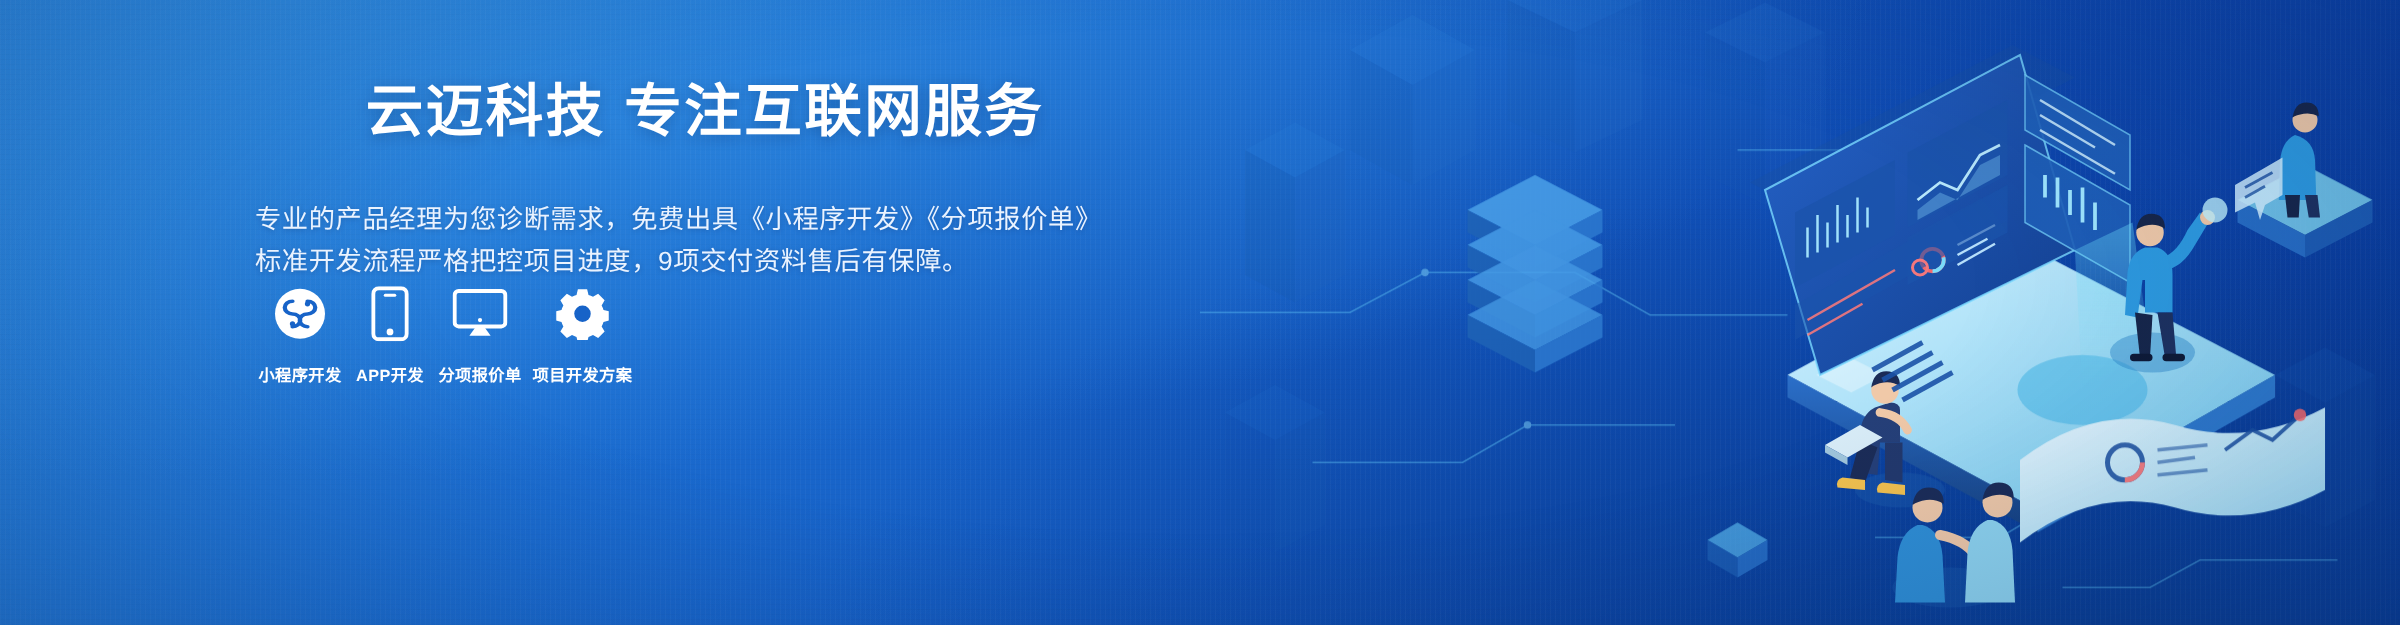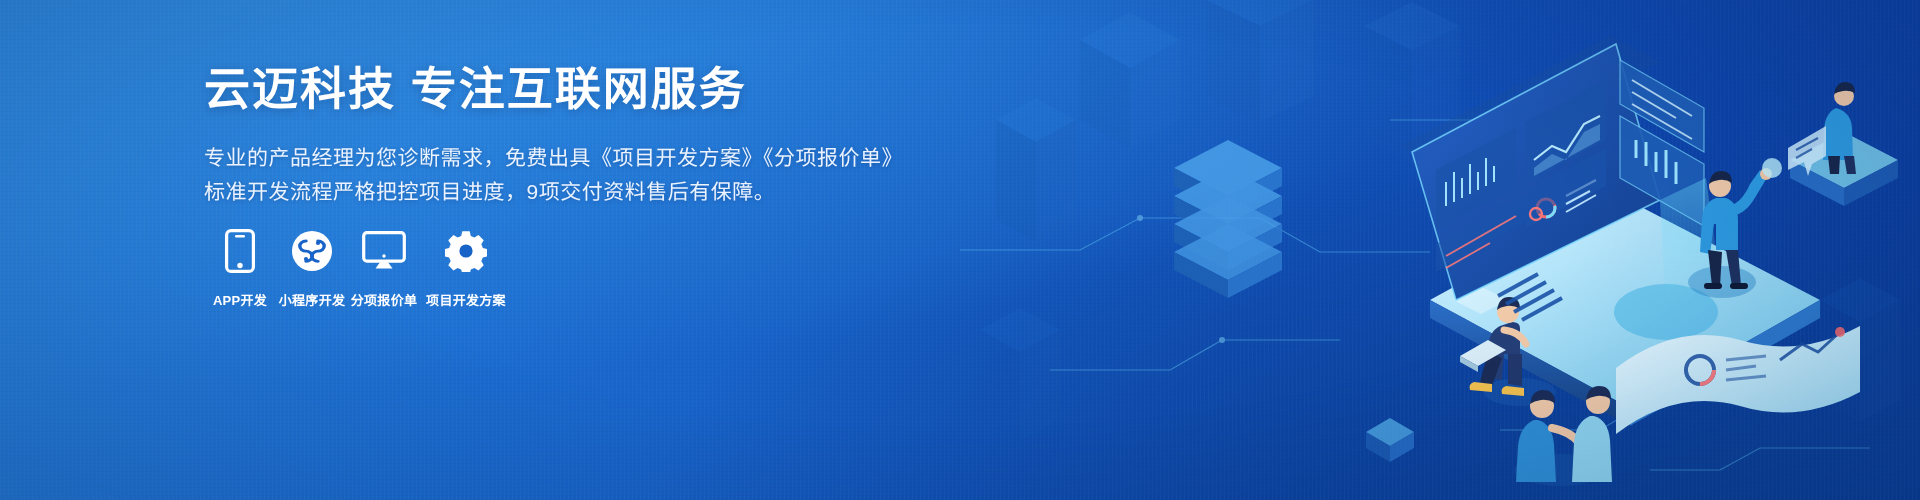--- a/index.html
+++ b/index.html
@@ -30,23 +30,24 @@
   }
 
   
   .copy{position:absolute;left:204px;top:64px;width:720px;}
   .headline{
     color:#ffffff;
     font-size:46px;
     font-weight:bold;
     letter-spacing:2px;
     line-height:1.1;
-    margin:0 0 26px 0;
+    margin:0 0 44px 0;
     white-space:nowrap;
     text-shadow:0 2px 10px rgba(2,26,70,.25);
+    text-align:center;
   }
   .sub{
     color:#eaf3ff;
     font-size:21px;
     line-height:34px;
     letter-spacing:.5px;
     margin:0;
     white-space:nowrap;
     text-shadow:0 1px 4px rgba(2,26,70,.25);
   }
@@ -336,50 +337,50 @@
         <polygon points="406,432 406,448 430,462 430,446" fill="#1f63b6" opacity=".7"></polygon>
         <polygon points="454,432 454,448 430,462 430,446" fill="#2d79cf" opacity=".7"></polygon>
       </g>
     </svg>
   </div>
 
   <div class="vig"></div>
 
   <div class="copy">
     <h1 class="headline">云迈科技 专注互联网服务</h1>
-    <p class="sub">专业的产品经理为您诊断需求，免费出具《项目开发方案》《分项报价单》</p>
+    <p class="sub">专业的产品经理为您诊断需求，免费出具《小程序开发》《分项报价单》</p>
     <p class="sub">标准开发流程严格把控项目进度，9项交付资料售后有保障。</p>
   </div>
 
   <div class="services">
-
-    <div class="svc">
-      <span class="glyph">
-        <svg width="30" height="44" viewBox="0 0 30 44">
-          <rect x="1.6" y="1.6" width="26.8" height="40.8" rx="4.5" fill="none" stroke="#ffffff" stroke-width="3.2"></rect>
-          <rect x="10" y="6" width="10" height="2.4" rx="1.2" fill="#ffffff"></rect>
-          <circle cx="15" cy="36.5" r="2.7" fill="#ffffff"></circle>
-        </svg>
-      </span>
-      <span class="lab">APP开发</span>
-    </div>
 
     <div class="svc">
       <span class="glyph">
         <svg width="42" height="42" viewBox="0 0 42 42">
           <circle cx="21" cy="21" r="20" fill="#ffffff"></circle>
           <path d="M15 13.5 a6.2 6.2 0 0 0 0 12.4 a6.2 6.2 0 0 1 0 12.4" fill="none" stroke="#1763c8" stroke-width="3.4" stroke-linecap="round" transform="translate(0,-5) scale(1,0.82) translate(0,6)"></path>
           <path d="M27 13.5 a6.2 6.2 0 0 1 0 12.4 a6.2 6.2 0 0 0 0 12.4" fill="none" stroke="#1763c8" stroke-width="3.4" stroke-linecap="round" transform="translate(0,-5) scale(1,0.82) translate(0,6)"></path>
           <circle cx="27" cy="13" r="2.1" fill="#1763c8"></circle>
           <circle cx="15" cy="29" r="2.1" fill="#1763c8"></circle>
         </svg>
       </span>
       <span class="lab">小程序开发</span>
     </div>
 
+    <div class="svc">
+      <span class="glyph">
+        <svg width="30" height="44" viewBox="0 0 30 44">
+          <rect x="1.6" y="1.6" width="26.8" height="40.8" rx="4.5" fill="none" stroke="#ffffff" stroke-width="3.2"></rect>
+          <rect x="10" y="6" width="10" height="2.4" rx="1.2" fill="#ffffff"></rect>
+          <circle cx="15" cy="36.5" r="2.7" fill="#ffffff"></circle>
+        </svg>
+      </span>
+      <span class="lab">APP开发</span>
+    </div>
+
 
     <div class="svc">
       <span class="glyph">
         <svg width="44" height="40" viewBox="0 0 44 40">
           <rect x="1.7" y="1.7" width="40.6" height="28.4" rx="3.2" fill="none" stroke="#ffffff" stroke-width="3.2"></rect>
           <circle cx="22" cy="25" r="1.7" fill="#ffffff"></circle>
           <path d="M13.5 37.5 L 18.5 30.5 L 25.5 30.5 L 30.5 37.5 Z" fill="#ffffff"></path>
         </svg>
       </span>
       <span class="lab">分项报价单</span>

